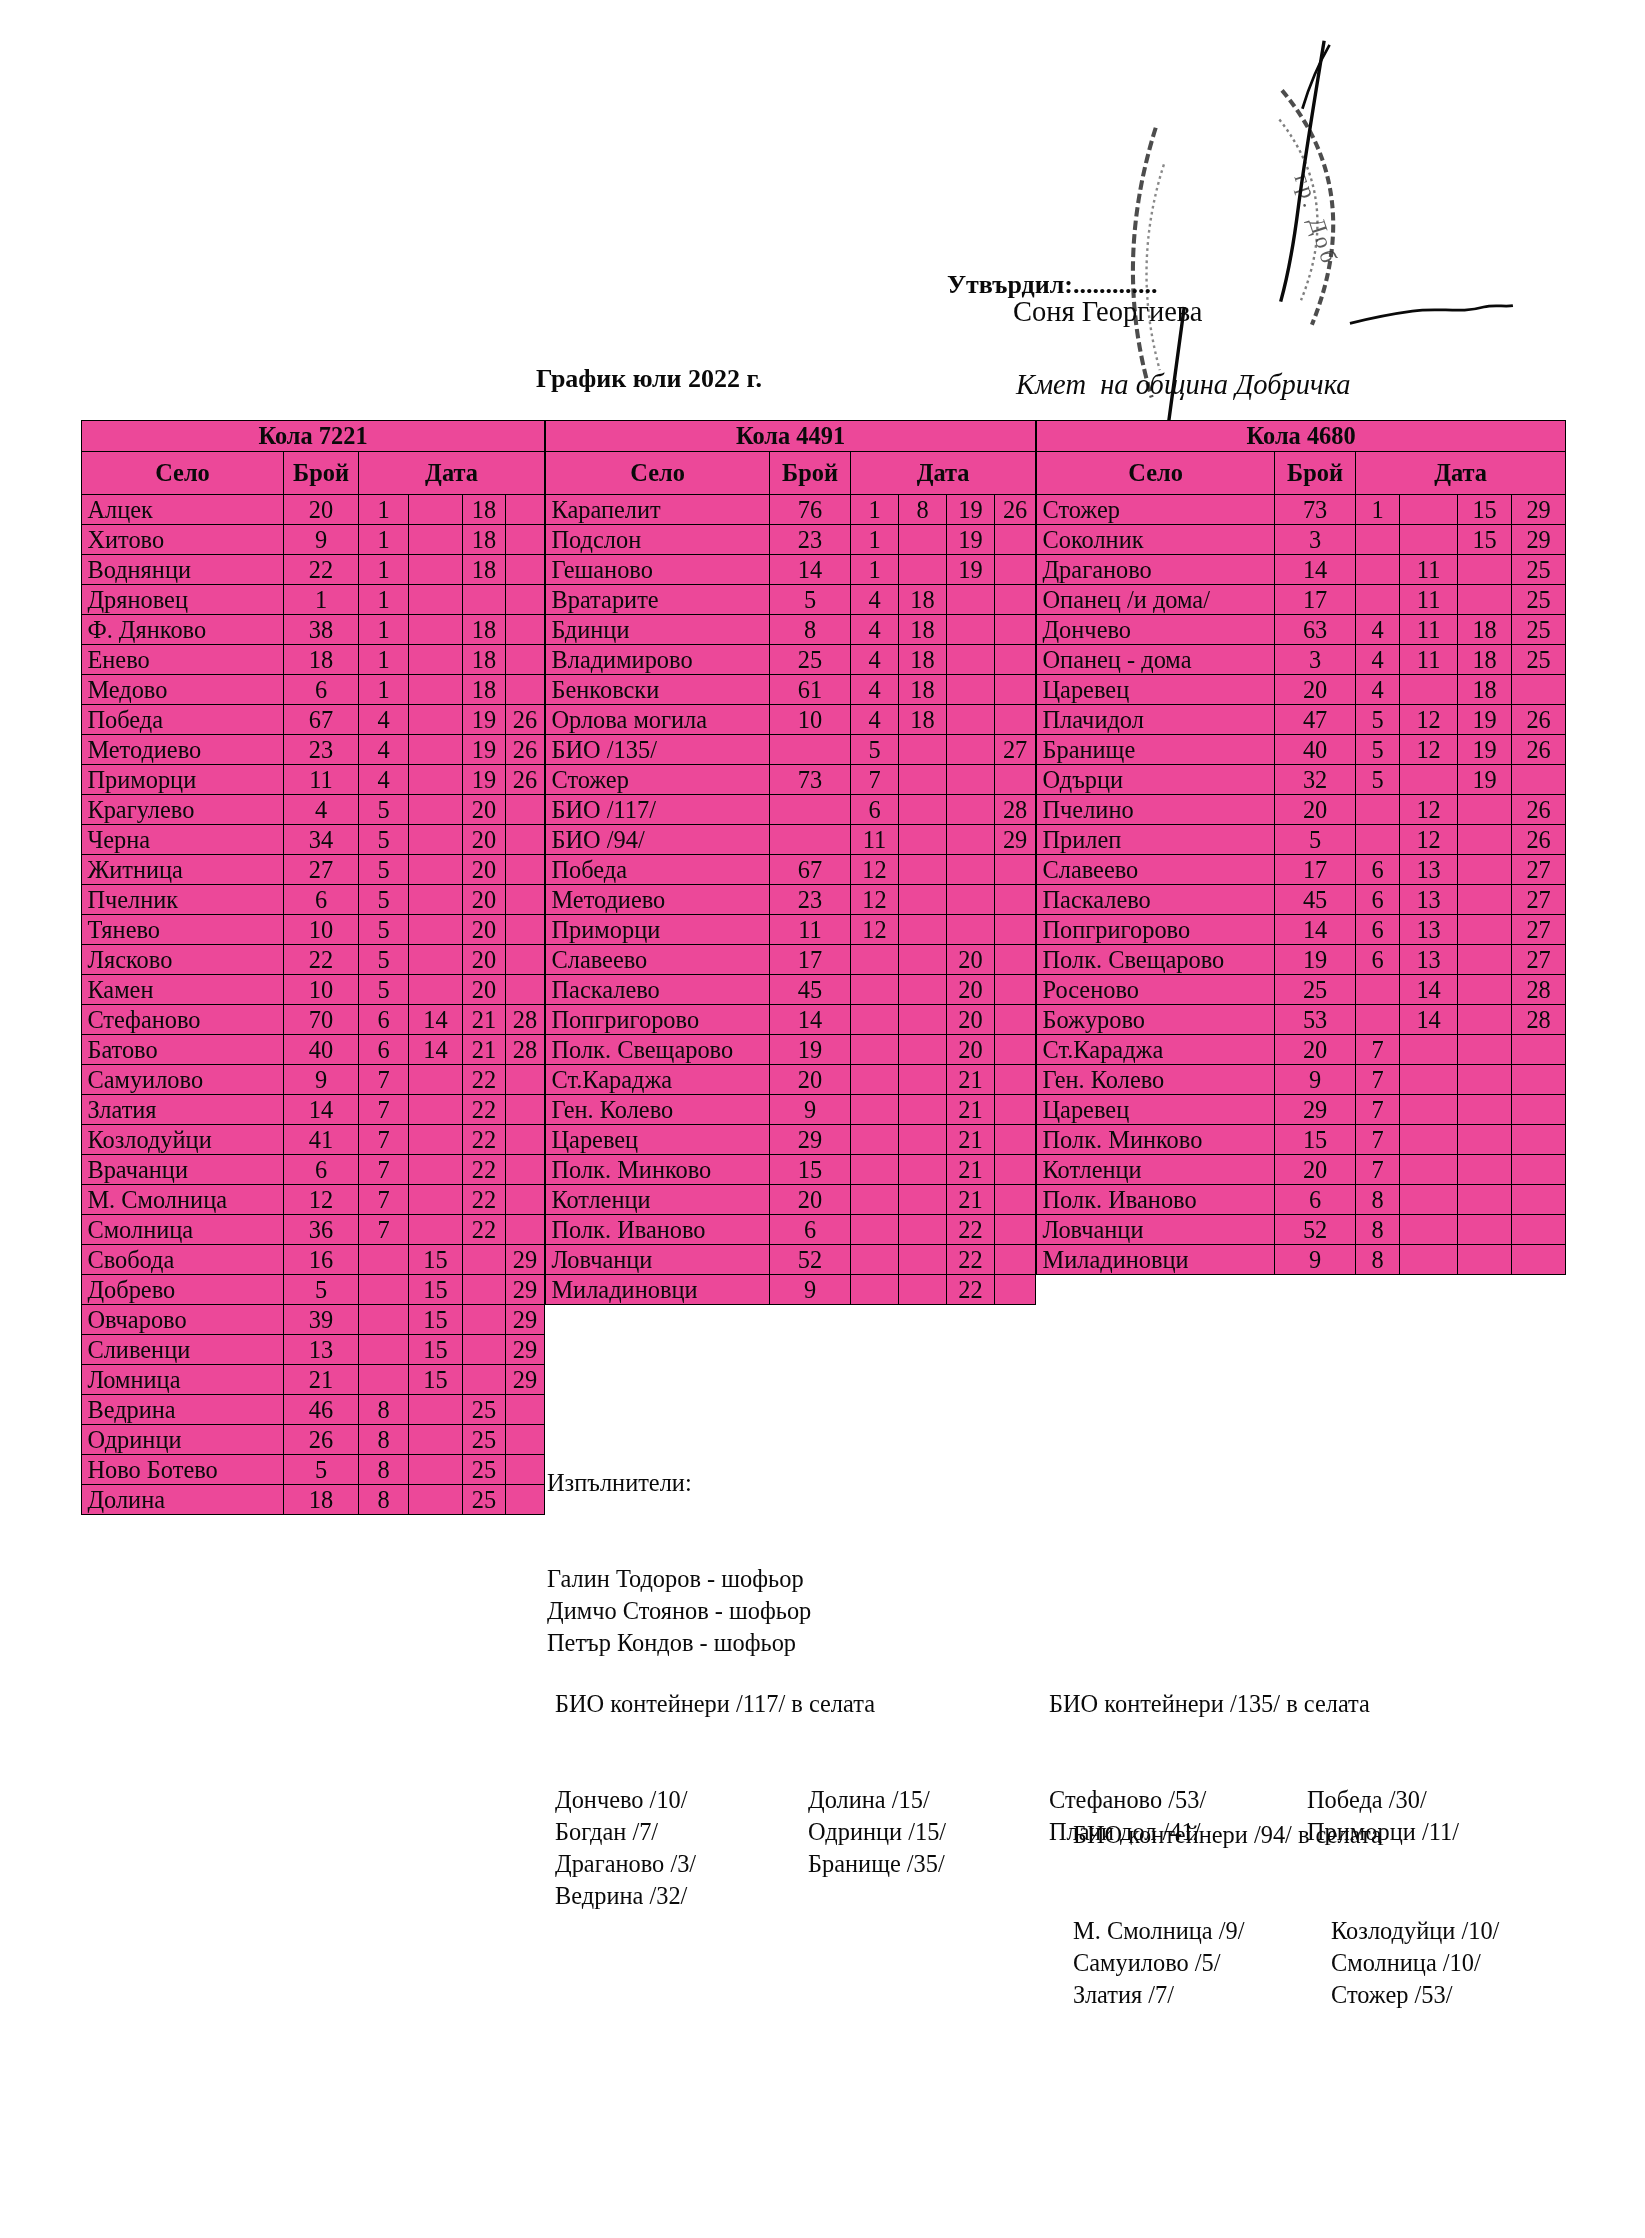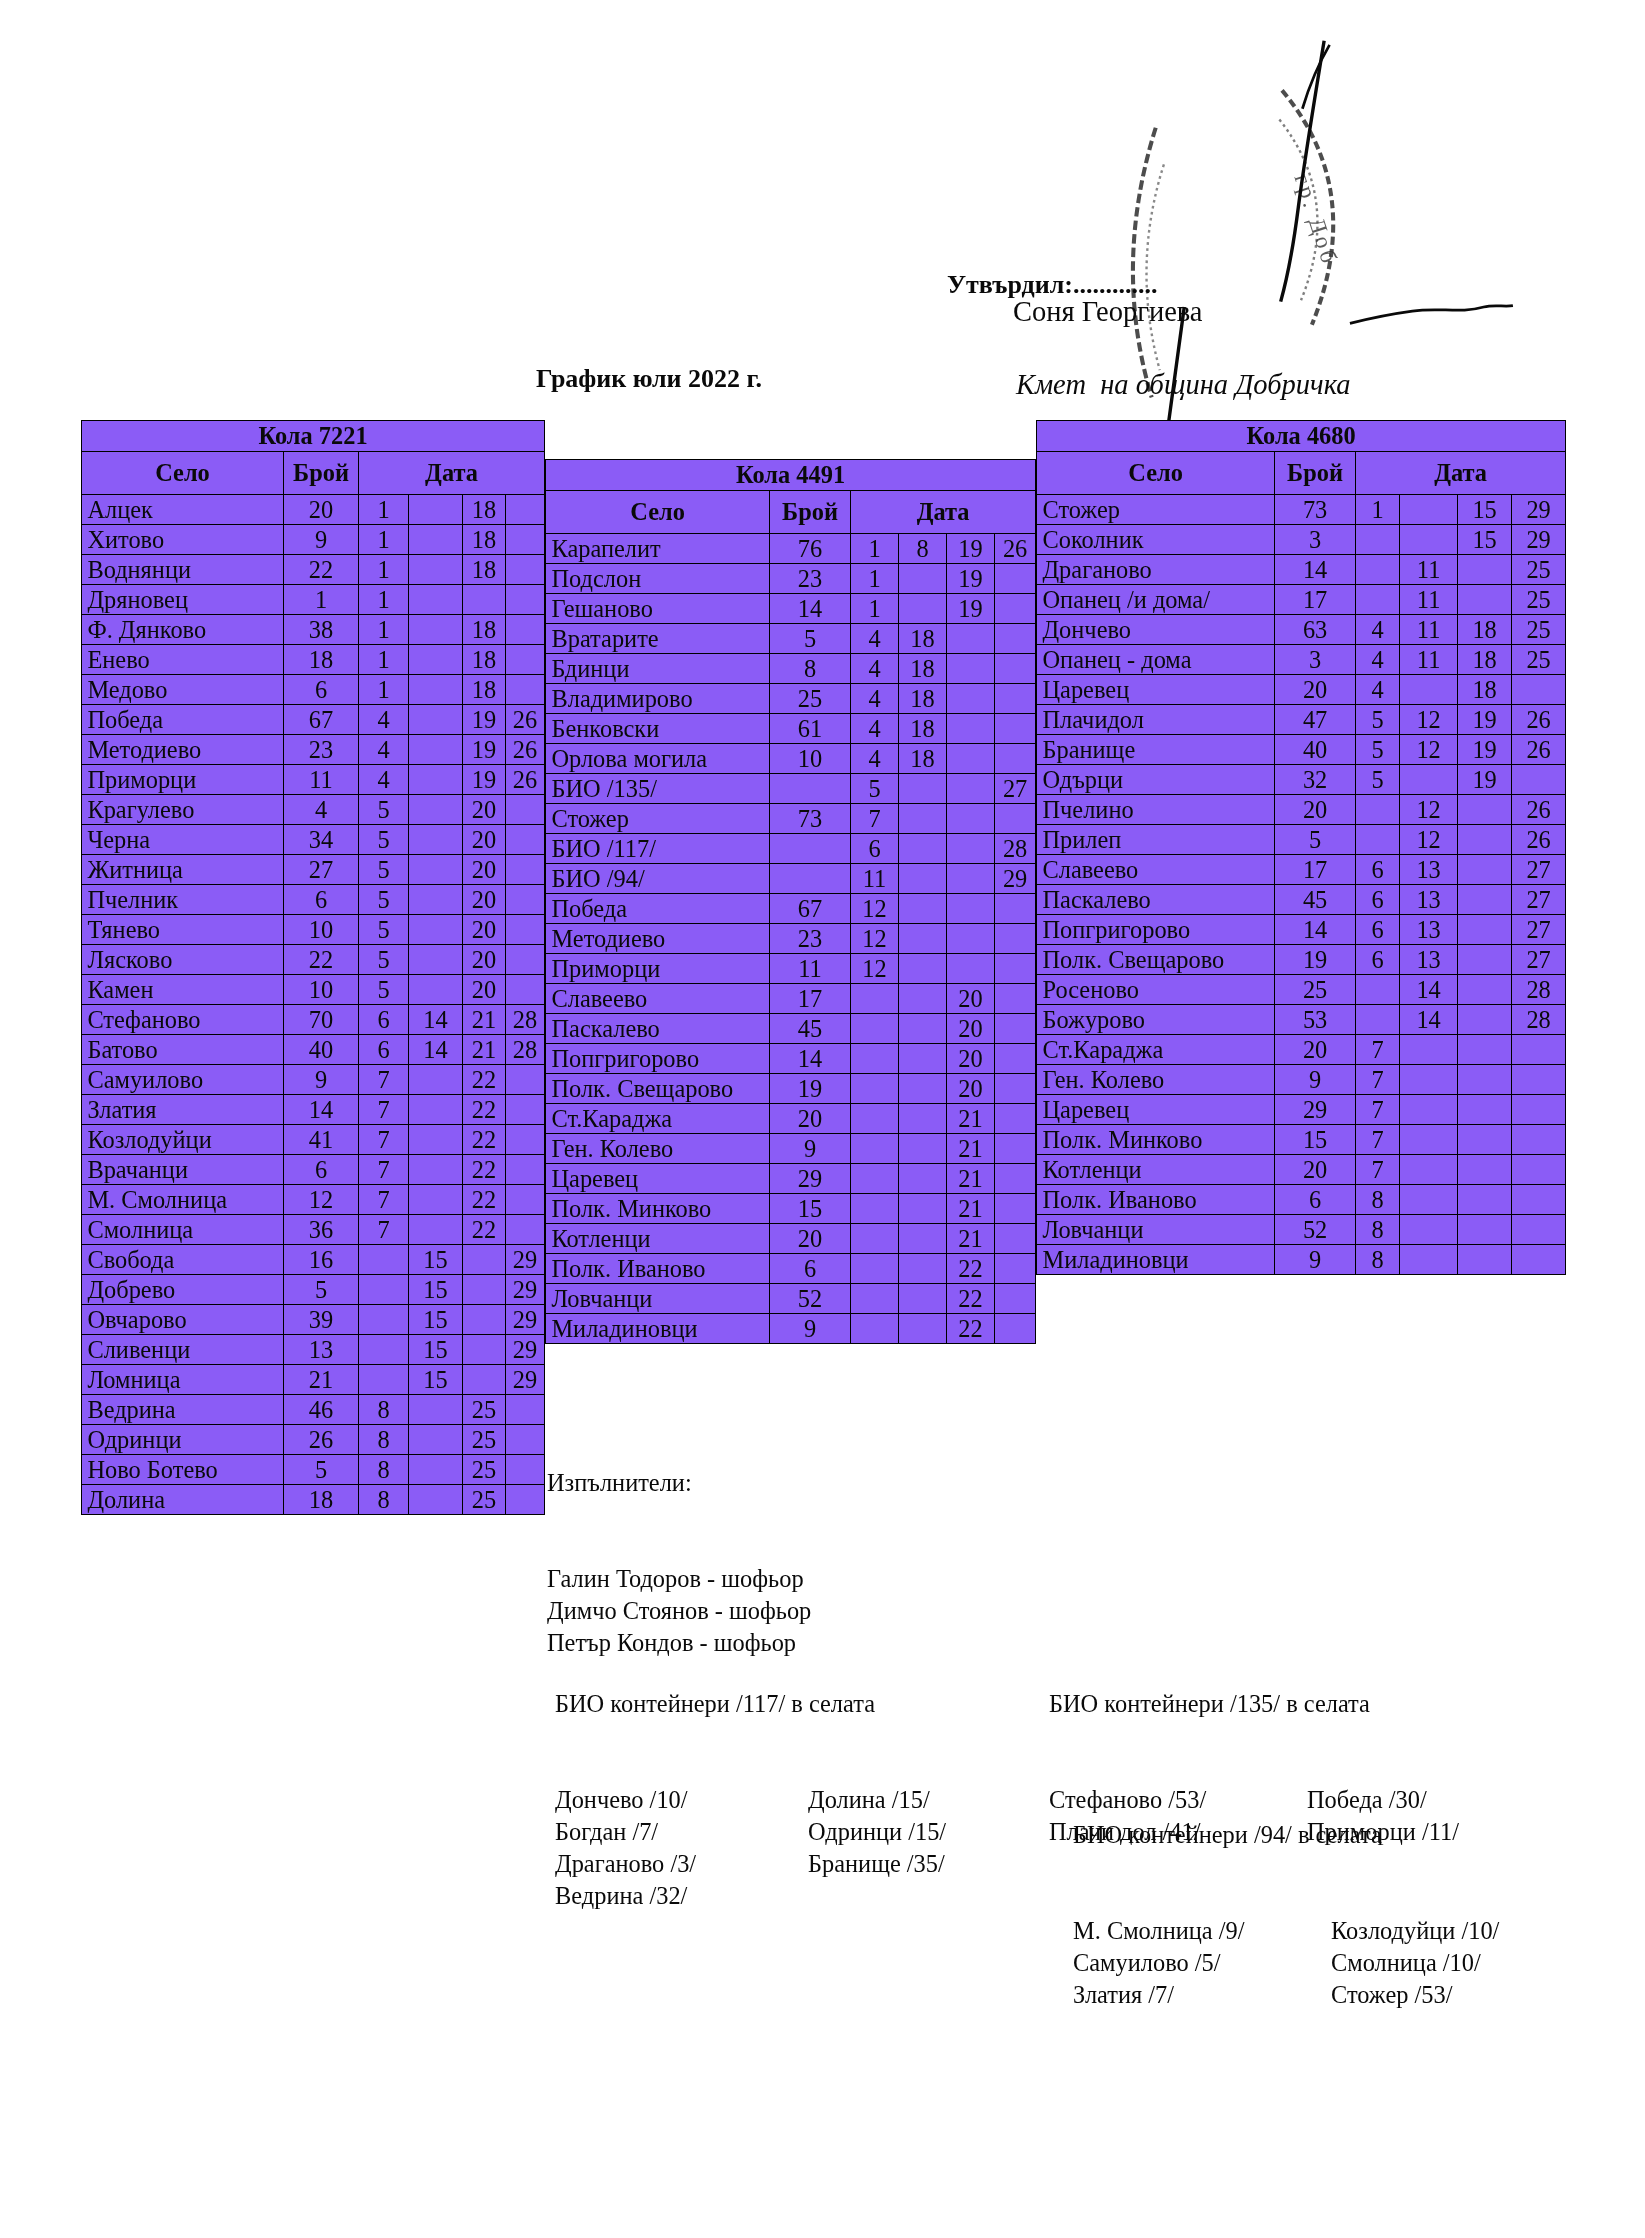--- a/index.html
+++ b/index.html
@@ -18,21 +18,21 @@
 
   
   .approve-line{position:absolute;left:947px;top:270px;font-size:26px;font-weight:bold;white-space:pre;}
   .approver-name{position:absolute;left:1013px;top:296px;font-size:28.5px;white-space:pre;}
   .approver-title{position:absolute;left:1016px;top:337px;font-size:28.5px;font-style:italic;white-space:pre;margin-top:32px;}
 
   .doc-title{position:absolute;left:536px;top:364px;font-size:26px;font-weight:bold;white-space:pre;}
 
   
   .tables-row{position:absolute;left:81px;top:420px;display:flex;align-items:flex-start;}
-  table.sched{border-collapse:collapse;table-layout:fixed;background:#8b5cf6;}
+  table.sched{border-collapse:collapse;table-layout:fixed;background:#ec4899;}
   .sched th,.sched td{border:1.7px solid #000;overflow:hidden;white-space:nowrap;padding:0;}
   .sched tr.t-name th{height:30px;font-size:24.4px;font-weight:bold;text-align:center;}
   .sched tr.t-cols th{height:42px;font-size:24.4px;font-weight:bold;text-align:center;}
   .sched td{height:29px;font-size:24.4px;}
   .sched td.selo{text-align:left;padding-left:5.4px;padding-right:2.7px;}
   .sched td.num{text-align:center;}
 
   
   .txtblock{position:absolute;font-size:24.4px;line-height:32px;white-space:pre;}
   .bio-cols{display:flex;}
@@ -356,21 +356,21 @@
               <td class="num">18</td>
               <td class="num">8</td>
               <td class="num"></td>
               <td class="num">25</td>
               <td class="num"></td>
             </tr>
           </tbody>
         </table>
       </div>
     <div class="sched-holder">
-        <table class="sched" style="width: 489px; margin-top: 39px;">
+        <table class="sched" style="width: 489px;">
           <colgroup>
             <col style="width: 224px;">
             <col style="width: 81px;">
             <col style="width: 48px;">
             <col style="width: 48px;">
             <col style="width: 48px;">
             <col style="width: 41px;">
           </colgroup>
           <thead>
             <tr class="t-name">

